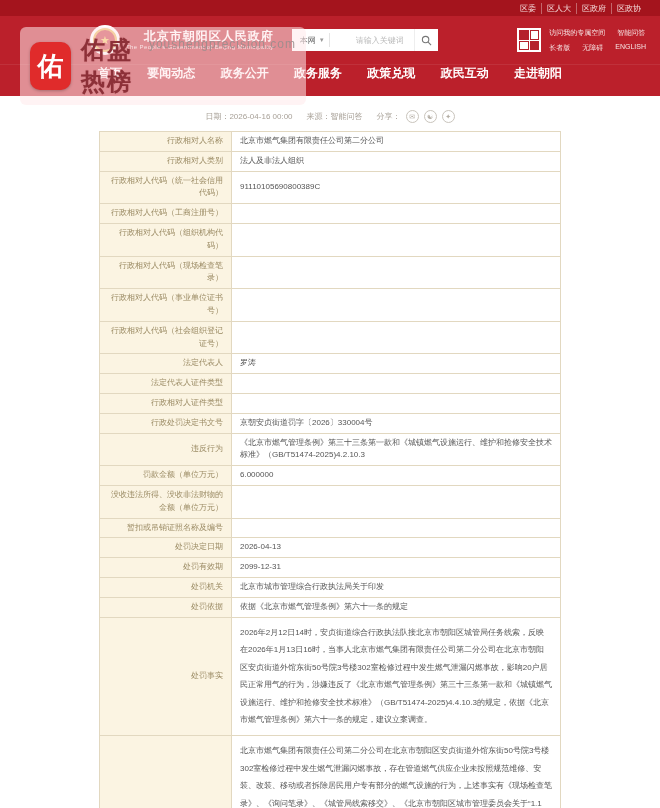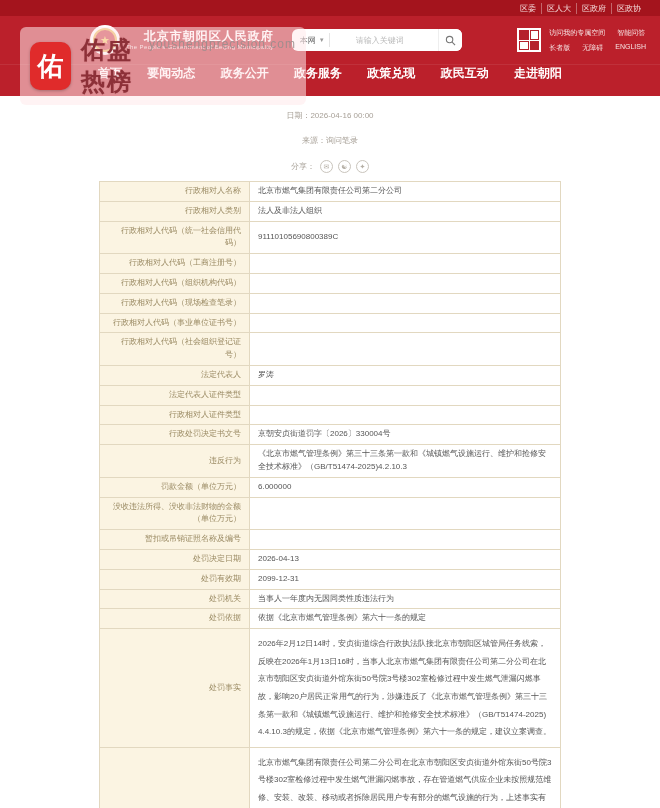--- a/index.html
+++ b/index.html
@@ -12,45 +12,45 @@
   .topbar { background:#a4141d; height:16px; display:flex; justify-content:flex-end; align-items:center; padding-right:14px; }
   .topbar a { color:#f3d8d8; font-size:8px; text-decoration:none; padding:0 5px; border-right:1px solid rgba(255,255,255,.35); cursor:pointer; }
   .topbar a:last-child { border-right:none; }
   
   .header { background:#bb202b; height:48px; display:flex; align-items:center; padding:0 14px 0 90px; }
   .logo { display:flex; align-items:center; gap:6px; }
   .emblem { width:30px; height:30px; border-radius:50%; background:#fff; display:flex; align-items:center; justify-content:center; flex:0 0 auto; }
   .emblem-inner { width:24px; height:24px; border-radius:50%; background:#c8313c; border:2px solid #e9b34c; color:#f2c659; font-size:11px; display:flex; align-items:center; justify-content:center; }
   .logo-text .cn { color:#fff; font-size:12px; font-weight:bold; letter-spacing:1px; line-height:1.1;text-align:right; }
   .logo-text .en { color:#f0d9d9; font-size:6px; letter-spacing:.4px; }
-  .searchbox { margin-left:18px; background:#fff; border-radius:6px; height:22px; width:170px; display:flex; align-items:center; overflow:hidden; flex:0 0 auto; }
+  .searchbox { margin-left:18px; background:#fff; border-radius:0; height:22px; width:146px; display:flex; align-items:center; overflow:hidden; flex:0 0 auto; }
   .search-scope { font-size:8px; color:#666; padding:0 4px 0 8px; display:flex; align-items:center; gap:3px; cursor:pointer; border-right:1px solid #e4e4e4; height:14px; }
   .chev { font-size:6px; color:#999; }
   .searchbox input { border:none; outline:none; flex:1; font-size:8px; padding:0 6px; color:#333; min-width:0;margin-left:20px; }
   .searchbox input::placeholder { color:#bbb; }
   .search-btn { width:24px; height:22px; background:#fff; border:none; border-left:1px solid #eee; cursor:pointer; display:flex; align-items:center; justify-content:center; }
   .hdr-right { margin-left:auto; display:flex; align-items:center; gap:8px; }
   .seal { width:24px; height:24px; background:#fff; padding:2px; display:grid; grid-template-columns:1fr 1fr; grid-template-rows:1fr 1fr; gap:1px; flex:0 0 auto; }
   .seal i { background:#b5212c; }
   .seal i:nth-child(2) { background:#fff; border:1px solid #b5212c; }
   .seal i:nth-child(3) { background:#fff; border:1px solid #b5212c; }
   .hdr-links { display:flex; flex-direction:column; gap:5px; }
   .hdr-links .row { display:flex; gap:12px; }
   .hdr-links a { color:#f6e3e3; font-size:7px; text-decoration:none; cursor:pointer; white-space:nowrap; }
   
   .nav { background:#bb202b; height:32px; display:flex; justify-content:space-between; padding:0 98px; border-top:1px solid rgba(255,255,255,.08); }
   .nav a { color:#fff; font-size:12px; font-weight:bold; text-decoration:none; cursor:pointer; }
   
   .content { background:#fff; padding:10px 0 16px; }
-  .meta { width:462px; margin:4px auto 8px; display:flex; justify-content:center; align-items:center; gap:14px; font-size:8px; color:#a8a198;flex-direction:column; }
+  .meta { width:462px; margin:4px auto 8px; display:flex; justify-content:center; align-items:center; gap:14px; font-size:8px; color:#a8a198; }
   .share-group { display:flex; align-items:center; gap:5px; }
   .share-ic { width:13px; height:13px; border-radius:50%; border:1px solid #c9c4bc; color:#b4aea4; font-size:7px; display:flex; align-items:center; justify-content:center; cursor:pointer; background:#fff; }
   .doc-table { width:462px; margin:0 auto; border:1px solid #e2d8c0; border-bottom:none; }
   .trow { display:flex; border-bottom:1px solid #e2d8c0; }
-  .tlabel { width:150px; background:#fbf4e2; color:#9a8a63; font-size:8px; text-align:right; padding:3px 8px; border-right:1px solid #e2d8c0; display:flex; align-items:center; justify-content:flex-end; line-height:1.6; min-height:15px; flex:0 0 auto; }
+  .tlabel { width:132px; background:#fbf4e2; color:#9a8a63; font-size:8px; text-align:right; padding:3px 8px; border-right:1px solid #e2d8c0; display:flex; align-items:center; justify-content:flex-end; line-height:1.6; min-height:15px; flex:0 0 auto; }
   .tvalue { flex:1; font-size:8px; color:#555; padding:3px 8px; display:flex; align-items:center; line-height:1.6; min-height:15px; word-break:break-all; }
   .trow.long .tvalue { line-height:2.2; align-items:flex-start; padding-top:6px; padding-bottom:6px; }
   
   .watermark { position:absolute; left:20px; top:27px; width:286px; height:78px; background:rgba(255,233,235,.55); border-radius:6px; display:flex; align-items:center; padding:6px 10px; gap:10px; z-index:50; pointer-events:none; }
   .wm-icon { width:48px; height:48px; background:#e02b2b; border-radius:10px; display:flex; align-items:center; justify-content:center; color:#fff; font-size:26px; font-weight:bold; box-shadow:0 1px 3px rgba(0,0,0,.25); }
   .wm-text { display:flex; }
   .wm-title { color:#8d3038; font-size:24px; font-weight:bold; letter-spacing:2px; text-shadow:0 0 1px rgba(141,48,56,.4); }
   .wm-url { color:rgba(150,140,140,.85); font-size:12px; margin-top:3px; letter-spacing:1px; }
 </style>
 </head>
@@ -121,21 +121,21 @@
   <a>政务公开</a>
   <a>政务服务</a>
   <a>政策兑现</a>
   <a>政民互动</a>
   <a>走进朝阳</a>
 </div>
 
 <div class="content">
   <div class="meta">
     <span>日期：2026-04-16 00:00</span>
-    <span>来源：询问笔录</span>
+    <span>来源：智能问答</span>
     <div class="share-group">
       <span>分享：</span>
       <span class="share-ic">✉</span>
       <span class="share-ic">☯</span>
       <span class="share-ic">✦</span>
     </div>
   </div>
 
   <div class="doc-table">
       <div class="trow">
@@ -205,21 +205,21 @@
       <div class="trow">
         <div class="tlabel">处罚决定日期</div>
         <div class="tvalue">2026-04-13</div>
       </div>
       <div class="trow">
         <div class="tlabel">处罚有效期</div>
         <div class="tvalue">2099-12-31</div>
       </div>
       <div class="trow">
         <div class="tlabel">处罚机关</div>
-        <div class="tvalue">当事人一年度内无因同类性质违法行为</div>
+        <div class="tvalue">北京市城市管理综合行政执法局关于印发</div>
       </div>
       <div class="trow">
         <div class="tlabel">处罚依据</div>
         <div class="tvalue">依据《北京市燃气管理条例》第六十一条的规定</div>
       </div>
       <div class="trow long">
         <div class="tlabel">处罚事实</div>
         <div class="tvalue">2026年2月12日14时，安贞街道综合行政执法队接北京市朝阳区城管局任务线索，反映在2026年1月13日16时，当事人北京市燃气集团有限责任公司第二分公司在北京市朝阳区安贞街道外馆东街50号院3号楼302室检修过程中发生燃气泄漏闪燃事故，影响20户居民正常用气的行为，涉嫌违反了《北京市燃气管理条例》第三十三条第一款和《城镇燃气设施运行、维护和抢修安全技术标准》（GB/T51474-2025)4.4.10.3的规定，依据《北京市燃气管理条例》第六十一条的规定，建议立案调查。</div>
       </div>
       <div class="trow long">

